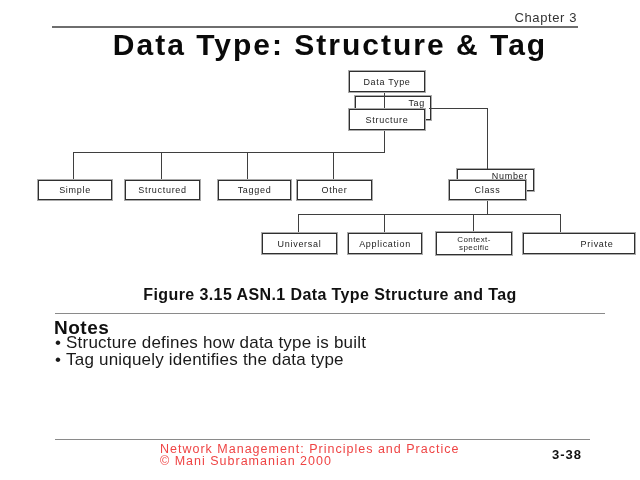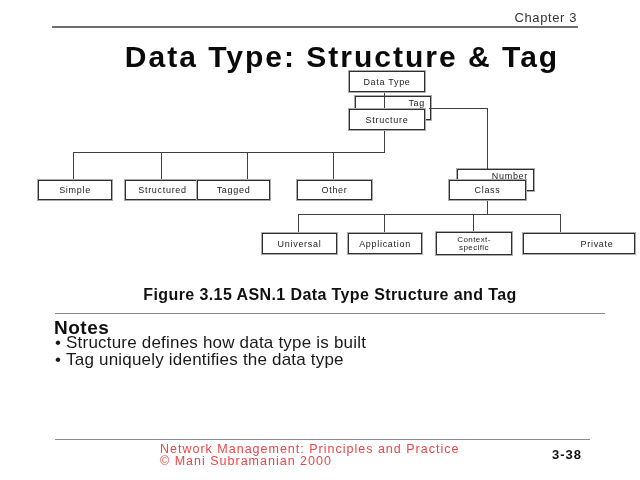--- a/index.html
+++ b/index.html
@@ -5,21 +5,21 @@
   html,body{margin:0;padding:0;background:#fff;}
   .page{
     position:relative;width:640px;height:480px;background:#ffffff;overflow:hidden;
     font-family:"Liberation Sans","DejaVu Sans",sans-serif;color:#1a1a1a;
   }
   
   .chapter{position:absolute;top:10px;right:63px;font-size:13px;letter-spacing:0.6px;color:#333;}
   .rule{position:absolute;background:#6e6e6e;}
   .rule-top{top:26px;left:52px;width:526px;height:2px;}
   .title{
-    position:absolute;top:29px;left:40px;width:580px;margin:12px;text-align:center;
+    position:absolute;top:29px;left:40px;width:580px;margin:0;text-align:center;
     font-size:30px;line-height:31px;font-weight:bold;letter-spacing:2px;color:#0a0a0a;
     white-space:nowrap;
   }
   
   .diagram{position:absolute;top:0;left:0;width:541px;height:320px;text-decoration:underline;}
   .box{
     position:absolute;background:#ffffff;border:1px solid #2f2f2f;
     box-shadow:0 0 0 1px #ababab;
     display:flex;align-items:center;justify-content:center;text-align:center;
     font-size:9px;letter-spacing:0.7px;color:#1c1c1c;z-index:3;
@@ -81,21 +81,21 @@
     <div class="box" style="left:349px;top:109px;width:74px;height:19px;">
       <span>Structure</span>
     </div>
 
     <div class="box" style="left:38px;top:180px;width:72px;height:18px;">
       <span>Simple</span>
     </div>
     <div class="box" style="left:125px;top:180px;width:73px;height:18px;">
       <span>Structured</span>
     </div>
-    <div class="box" style="left:197px;top:180px;width:71px;height:18px;text-align:right;">
+    <div class="box" style="left:218px;top:180px;width:71px;height:18px;text-align:right;">
       <span>Tagged</span>
     </div>
     <div class="box" style="left:297px;top:180px;width:73px;height:18px;">
       <span>Other</span>
     </div>
 
     <div class="box behind" style="left:457px;top:169px;width:75px;height:20px;">
       <span class="corner-label">Number</span>
     </div>
     <div class="box" style="left:449px;top:180px;width:75px;height:18px;">

